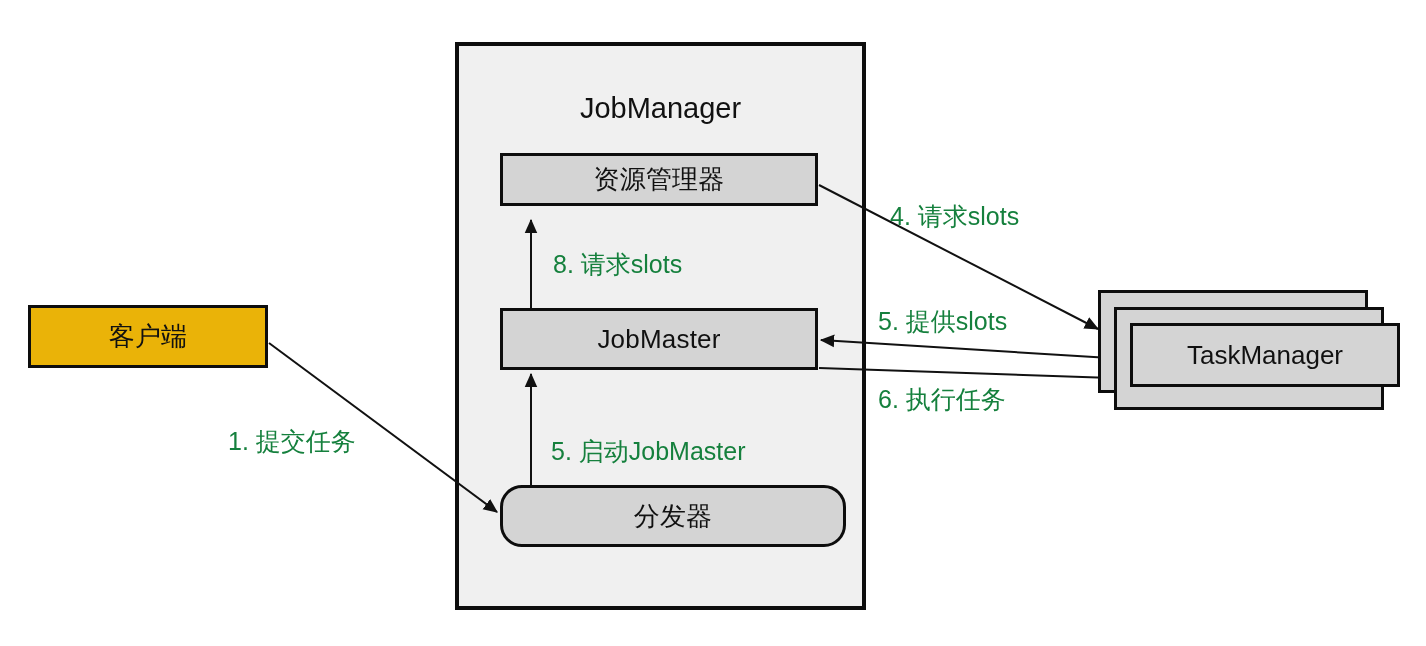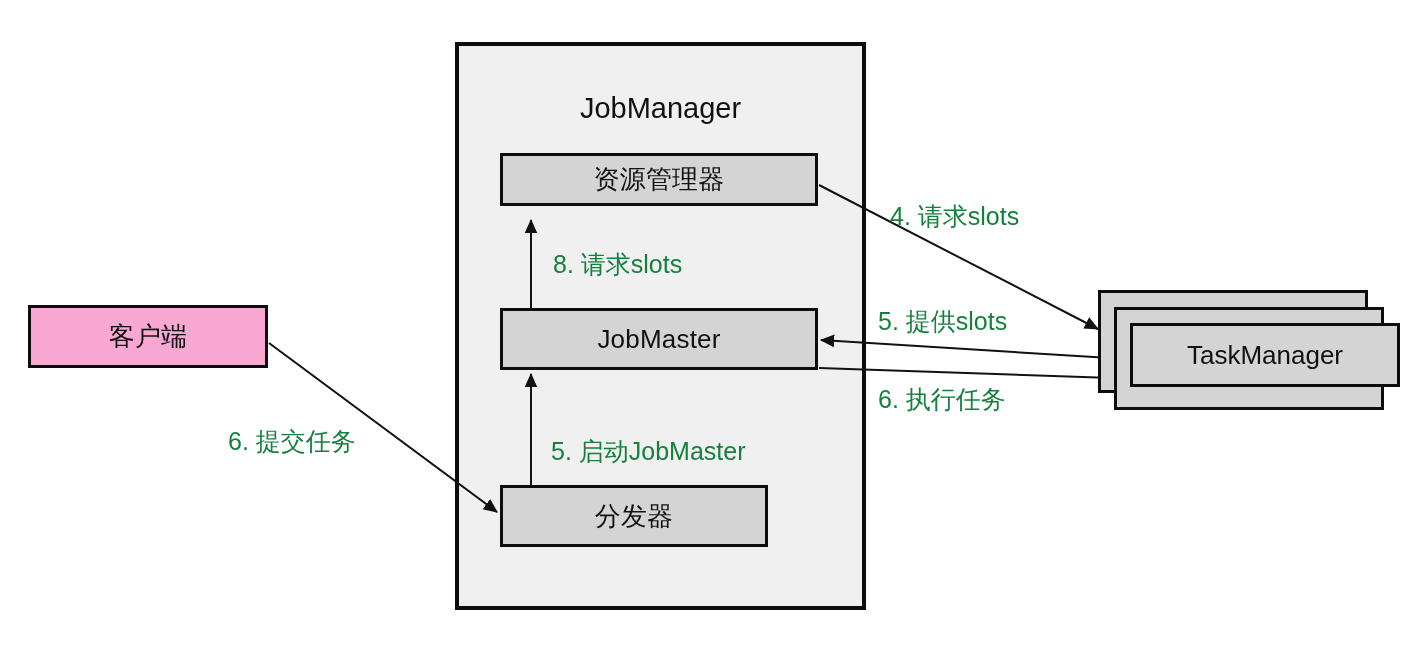--- a/index.html
+++ b/index.html
@@ -93,42 +93,42 @@
     <g id="wire-group" stroke="#111111" fill="none">
         <line x1="269" y1="343" x2="497" y2="512" stroke="#111111" stroke-width="2" marker-end="url(#solid-head)"></line>
         <line x1="531" y1="485" x2="531" y2="374" stroke="#111111" stroke-width="2" marker-end="url(#solid-head)"></line>
         <line x1="531" y1="308" x2="531" y2="220" stroke="#111111" stroke-width="2" marker-end="url(#solid-head)"></line>
         <line x1="819" y1="185" x2="1098" y2="329" stroke="#111111" stroke-width="2" marker-end="url(#solid-head)"></line>
         <line x1="1110" y1="358" x2="821" y2="340" stroke="#111111" stroke-width="2" marker-end="url(#solid-head)"></line>
         <line x1="819" y1="368" x2="1112" y2="378" stroke="#111111" stroke-width="2" marker-end="url(#solid-head)"></line>
       </g>
   </svg>
 
-  <div class="node" id="node-client" style="left: 28px; top: 305px; width: 240px; height: 63px; font-size: 26px; background: #f9a8d4; border-color: rgb(13, 13, 13);">
+  <div class="node" id="node-client" style="left: 28px; top: 305px; width: 240px; height: 63px; font-size: 26px; background: #eab308; border-color: rgb(13, 13, 13);">
     <span>客户端</span>
   </div>
 
   <div class="node" id="node-resource-manager" style="left: 500px; top: 153px; width: 318px; height: 53px; font-size: 26px; background: rgb(212, 212, 212); border-color: rgb(13, 13, 13);">
     <span>资源管理器</span>
   </div>
 
   <div class="node" id="node-job-master" style="left: 500px; top: 308px; width: 318px; height: 62px; font-size: 26px; background: rgb(212, 212, 212); border-color: rgb(13, 13, 13);">
     <span>JobMaster</span>
   </div>
 
-  <div class="node" id="node-dispatcher" style="left: 500px; top: 485px; width: 268px; height: 62px; font-size: 26px; background: rgb(212, 212, 212); border-color: rgb(13, 13, 13);">
+  <div class="node" id="node-dispatcher" style="left: 500px; top: 485px; width: 346px; height: 62px; font-size: 26px; background: rgb(212, 212, 212); border-color: rgb(13, 13, 13); border-radius: 22px;">
     <span>分发器</span>
   </div>
 
   <div class="stack-layer" id="tm-layer-back" style="left: 1098px; top: 290px; width: 270px; height: 103px; background: rgb(212, 212, 212); border-color: rgb(13, 13, 13); z-index: 2;"></div>
   <div class="stack-layer" id="tm-layer-mid" style="left: 1114px; top: 307px; width: 270px; height: 103px; background: rgb(212, 212, 212); border-color: rgb(13, 13, 13); z-index: 3;"></div>
   <div class="tm-front" id="tm-layer-front" style="left: 1130px; top: 323px; width: 270px; height: 64px; background: rgb(212, 212, 212); border-color: rgb(13, 13, 13); z-index: 4; font-size: 26px;">
     <span>TaskManager</span>
   </div>
 
-  <div class="edge-label" id="edge-label-1" style="left: 228px; top: 425px; font-size: 25px; z-index: 10;">6. 提交任务</div>
+  <div class="edge-label" id="edge-label-1" style="left: 228px; top: 425px; font-size: 25px; z-index: 10;">1. 提交任务</div>
   <div class="edge-label" id="edge-label-2" style="left: 551px; top: 435px; font-size: 25px; z-index: 10;">5. 启动JobMaster</div>
   <div class="edge-label" id="edge-label-3" style="left: 553px; top: 248px; font-size: 25px; z-index: 10;">8. 请求slots</div>
   <div class="edge-label" id="edge-label-4" style="left: 890px; top: 200px; font-size: 25px; z-index: 10;">4. 请求slots</div>
   <div class="edge-label" id="edge-label-5" style="left: 878px; top: 305px; font-size: 25px; z-index: 10;">5. 提供slots</div>
   <div class="edge-label" id="edge-label-6" style="left: 878px; top: 383px; font-size: 25px; z-index: 10;">6. 执行任务</div>
 
 </div>
 
 </body></html>

